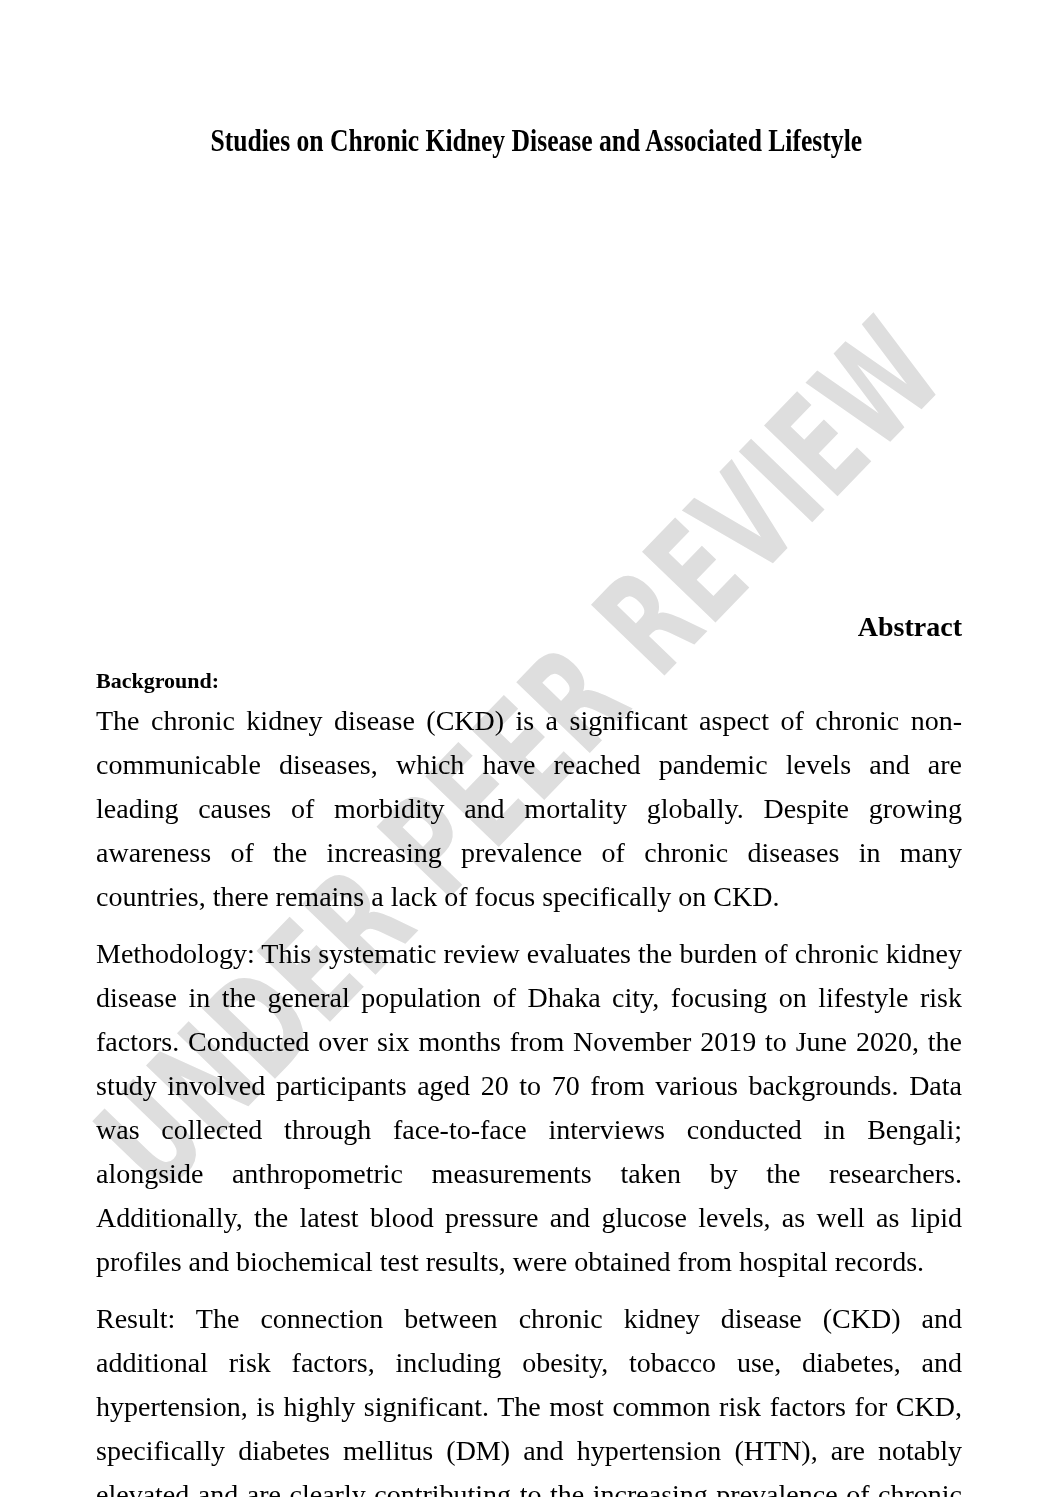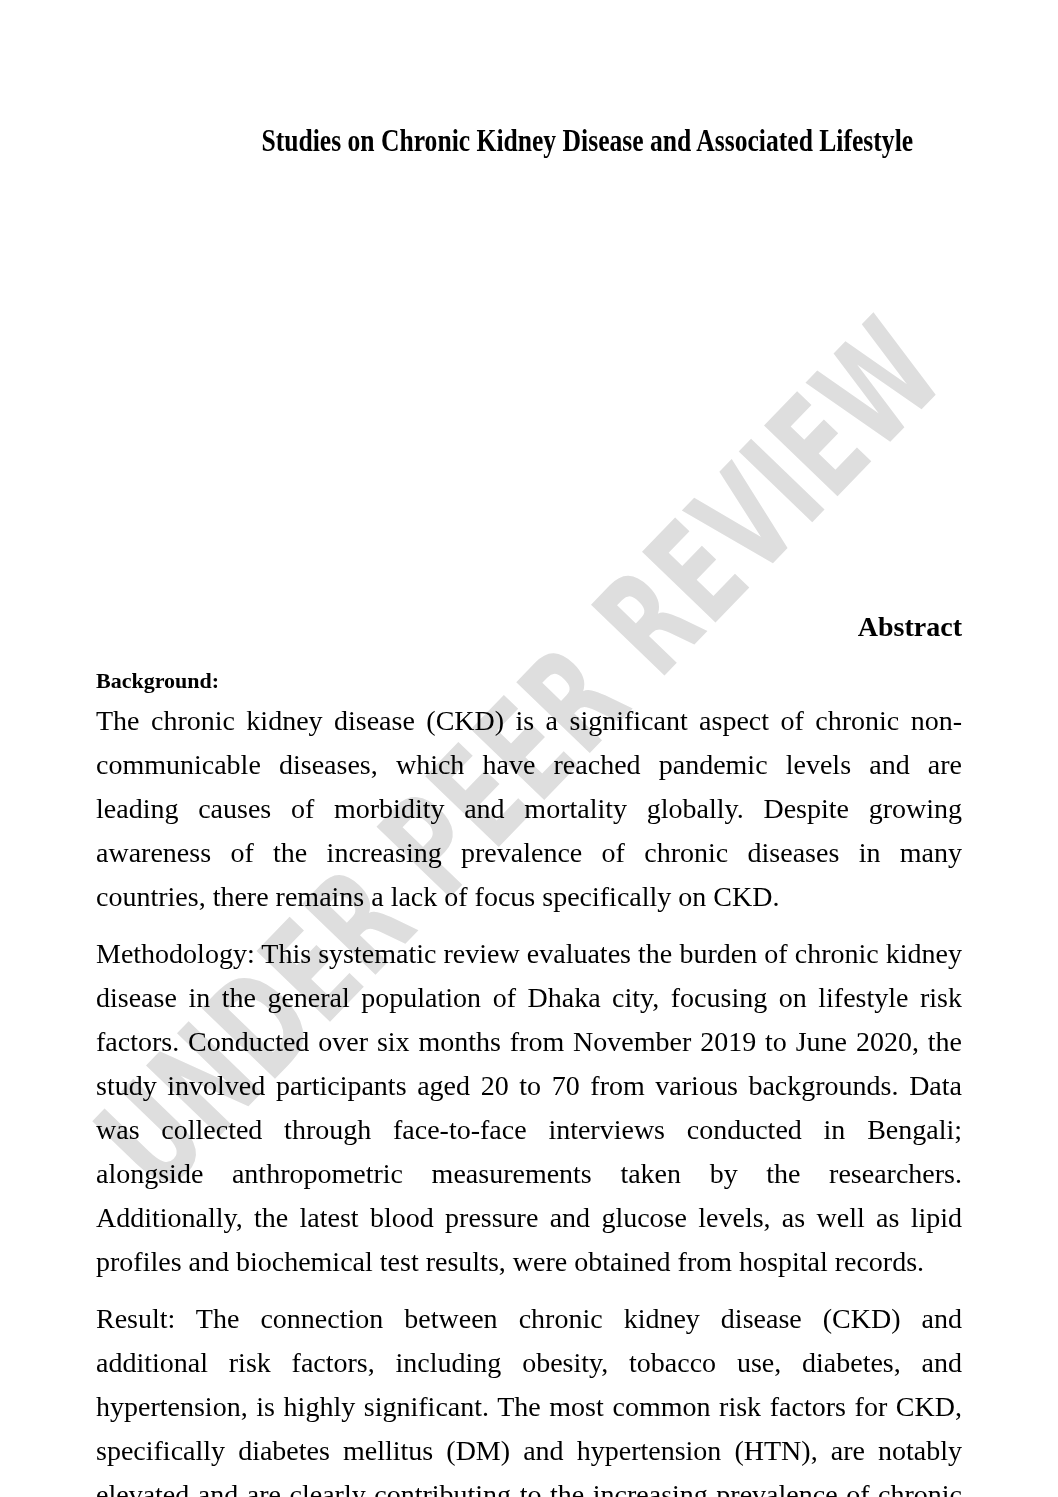--- a/index.html
+++ b/index.html
@@ -45,21 +45,21 @@
   }
   .title {
     margin: 122px 0 0 0;
     font-size: 32px;
     line-height: 36px;
     font-weight: bold;
     text-align: center;
   }
   .title-row {
     display: block;
-    text-align: right;
+    text-align: left;
   }
   .title-line {
     display: inline-block;
     white-space: nowrap;
     transform: scaleX(0.8);
   }
   .title-line.line1 {
     position: relative;
     left: 33px;
   }

